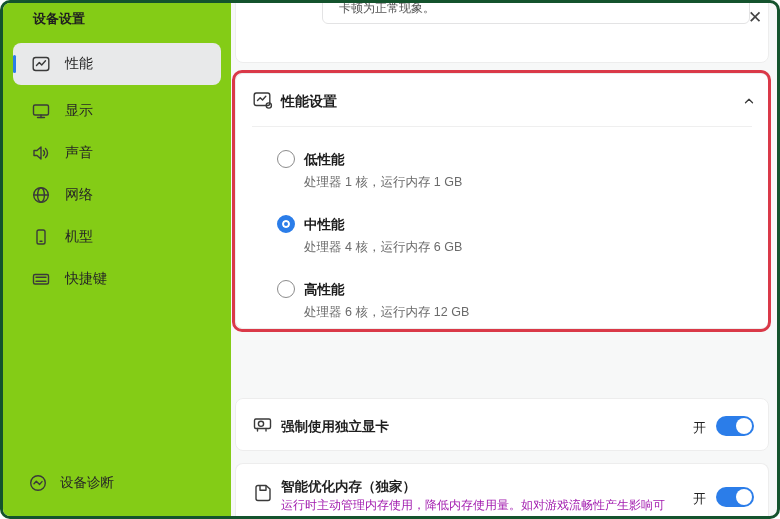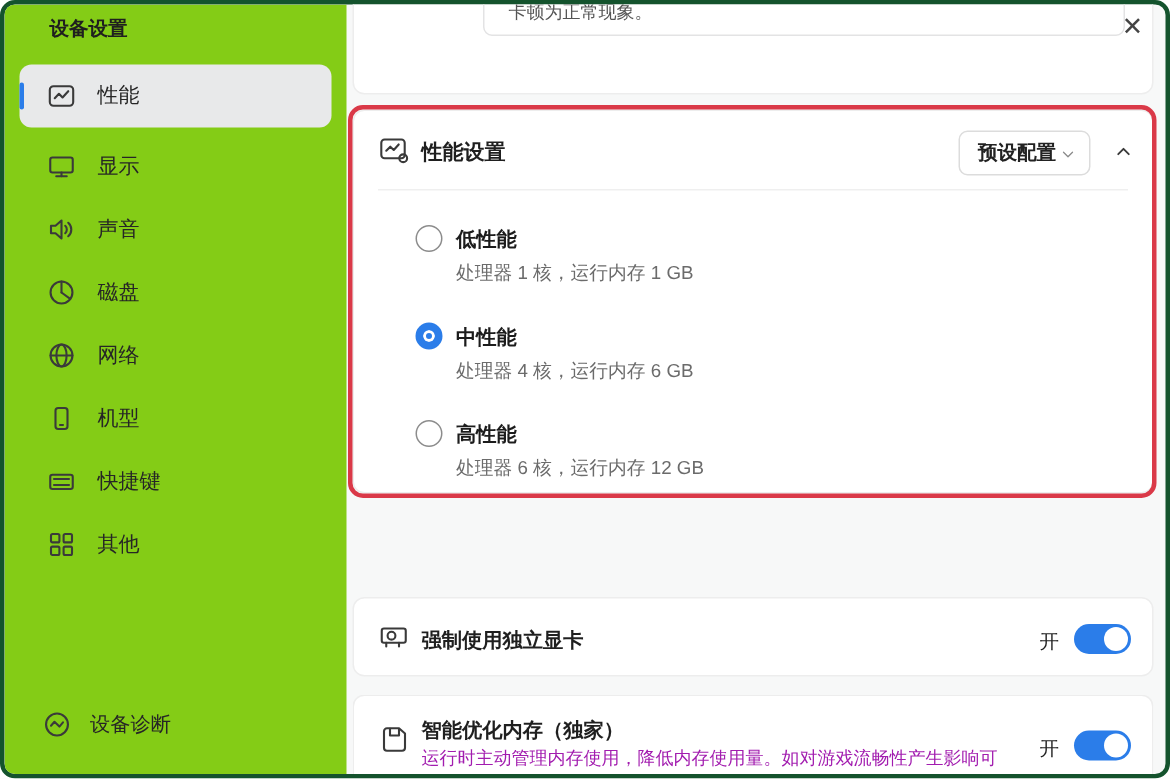--- a/index.html
+++ b/index.html
@@ -99,30 +99,20 @@
         <span class="nav-icon">
           <svg viewBox="0 0 20 20">
               <path class="ic" d="M3,7.5 h3 l4,-3.5 v12 l-4,-3.5 h-3 z"></path>
               <path class="ic" d="M12.5,7.5 a3.5,3.5 0 0 1 0,5"></path>
               <path class="ic" d="M14.5,5.5 a6,6 0 0 1 0,9"></path>
             </svg>
         </span>
         <span>声音</span>
       </div>
 
-      <div class="nav-item">
-        <span class="nav-icon">
-          <svg viewBox="0 0 20 20">
-              <circle class="ic" cx="10" cy="10" r="7.3"></circle>
-              <line class="ic" x1="10" y1="10" x2="10" y2="2.7"></line>
-              <line class="ic" x1="10" y1="10" x2="15.8" y2="14.2"></line>
-            </svg>
-        </span>
-        <span>磁盘</span>
-      </div>
 
       <div class="nav-item">
         <span class="nav-icon">
           <svg viewBox="0 0 20 20">
               <circle class="ic" cx="10" cy="10" r="7.3"></circle>
               <ellipse class="ic" cx="10" cy="10" rx="3.4" ry="7.3"></ellipse>
               <line class="ic" x1="2.7" y1="10" x2="17.3" y2="10"></line>
             </svg>
         </span>
         <span>网络</span>
@@ -142,31 +132,20 @@
         <span class="nav-icon">
           <svg viewBox="0 0 20 20">
               <rect class="ic" x="2.5" y="5.5" width="15" height="9.5" rx="1.5"></rect>
               <line class="ic" x1="5" y1="8.3" x2="15" y2="8.3"></line>
               <line class="ic" x1="5" y1="12.3" x2="15" y2="12.3"></line>
             </svg>
         </span>
         <span>快捷键</span>
       </div>
 
-      <div class="nav-item">
-        <span class="nav-icon">
-          <svg viewBox="0 0 20 20">
-              <rect class="ic" x="3" y="3" width="5.6" height="5.6" rx="1"></rect>
-              <rect class="ic" x="11.4" y="3" width="5.6" height="5.6" rx="1"></rect>
-              <rect class="ic" x="3" y="11.4" width="5.6" height="5.6" rx="1"></rect>
-              <rect class="ic" x="11.4" y="11.4" width="5.6" height="5.6" rx="1"></rect>
-            </svg>
-        </span>
-        <span>其他</span>
-      </div>
 
     </div>
 
     <div class="diag">
       <span class="nav-icon">
         <svg viewBox="0 0 20 20">
             <circle class="ic" cx="10" cy="10" r="7.3"></circle>
             <polyline class="ic" points="6,10.8 8.3,8.2 11.6,11.4 14,8.6"></polyline>
           </svg>
       </span>
@@ -183,28 +162,20 @@
   <div class="card card-perf">
     <span class="card-icon" style="top:15px;">
       <svg viewBox="0 0 22 22">
           <rect class="ic" x="2.2" y="4" width="15.6" height="12.5" rx="2.2"></rect>
           <polyline class="ic" points="5.5,11.5 8.2,8.8 10.5,11 13.8,7.3"></polyline>
           <circle class="ic" cx="16.8" cy="16.5" r="2.6" fill="#fff"></circle>
         </svg>
     </span>
     <div class="row-title" style="top:19px;">性能设置</div>
 
-    <div class="dropdown">
-      <span class="dropdown-label">预设配置</span>
-      <span class="chev">
-        <svg viewBox="0 0 20 20">
-            <polyline class="ic" points="5,7.5 10,12.5 15,7.5" style="stroke:#8a8a8a"></polyline>
-          </svg>
-      </span>
-    </div>
     <span class="chev collapse-chev">
       <svg viewBox="0 0 20 20">
           <polyline class="ic" points="5,12.5 10,7.5 15,12.5" style="stroke-width:1.8"></polyline>
         </svg>
     </span>
 
     <div class="divider"></div>
 
     <div class="option" style="top:76px;">
       <span class="radio"></span>

